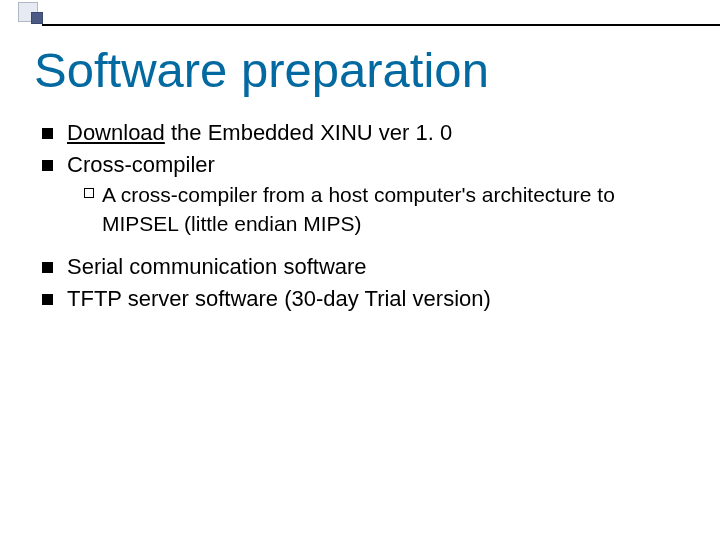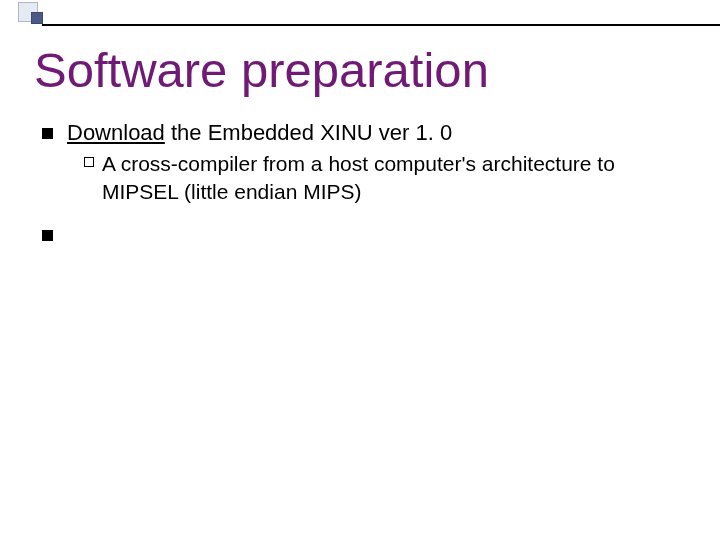--- a/index.html
+++ b/index.html
@@ -40,21 +40,21 @@
     left: 42px;
     right: 0;
     height: 2px;
     background: #000000;
   }
   .title {
     position: absolute;
     top: 42px;
     left: 34px;
     font-size: 49px;
-    color: #701a75;
+    color: #0369a1;
     letter-spacing: 0px;
   }
   .content {
     position: absolute;
     top: 118px;
     left: 42px;
     right: 28px;
   }
   .bullet-row {
     display: flex;
@@ -109,27 +109,36 @@
 
 <div class="content">
 
   <div class="bullet-row">
     <div class="bullet-square"></div>
     <div class="bullet-text">
       <span class="link">Download</span><span> the Embedded XINU ver 1. 0</span>
     </div>
   </div>
 
+  <div class="bullet-row">
+    <div class="bullet-square"></div>
+    <div class="bullet-text">Cross-compiler</div>
+  </div>
 
   <div class="sublist">
     <div class="bullet-row">
       <div class="bullet-hollow"></div>
       <div class="sub-text">A cross-compiler from a host computer's architecture to MIPSEL (little endian MIPS)</div>
     </div>
   </div>
 
+  <div class="bullet-row">
+    <div class="bullet-square"></div>
+    <div class="bullet-text">Serial communication software</div>
+  </div>
 
   <div class="bullet-row">
     <div class="bullet-square"></div>
+    <div class="bullet-text">TFTP server software (30-day Trial version)</div>
   </div>
 
 
 </div>
 
 </body></html>

